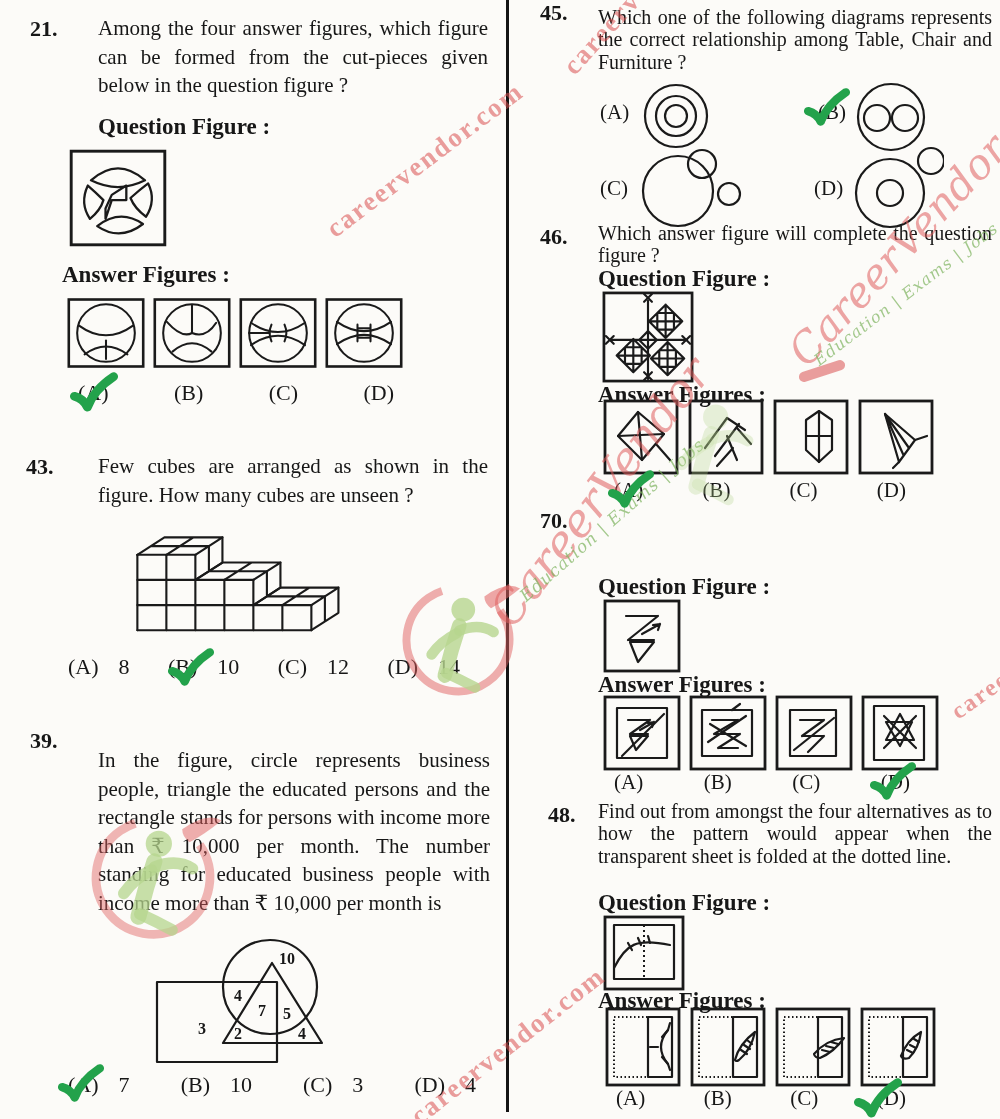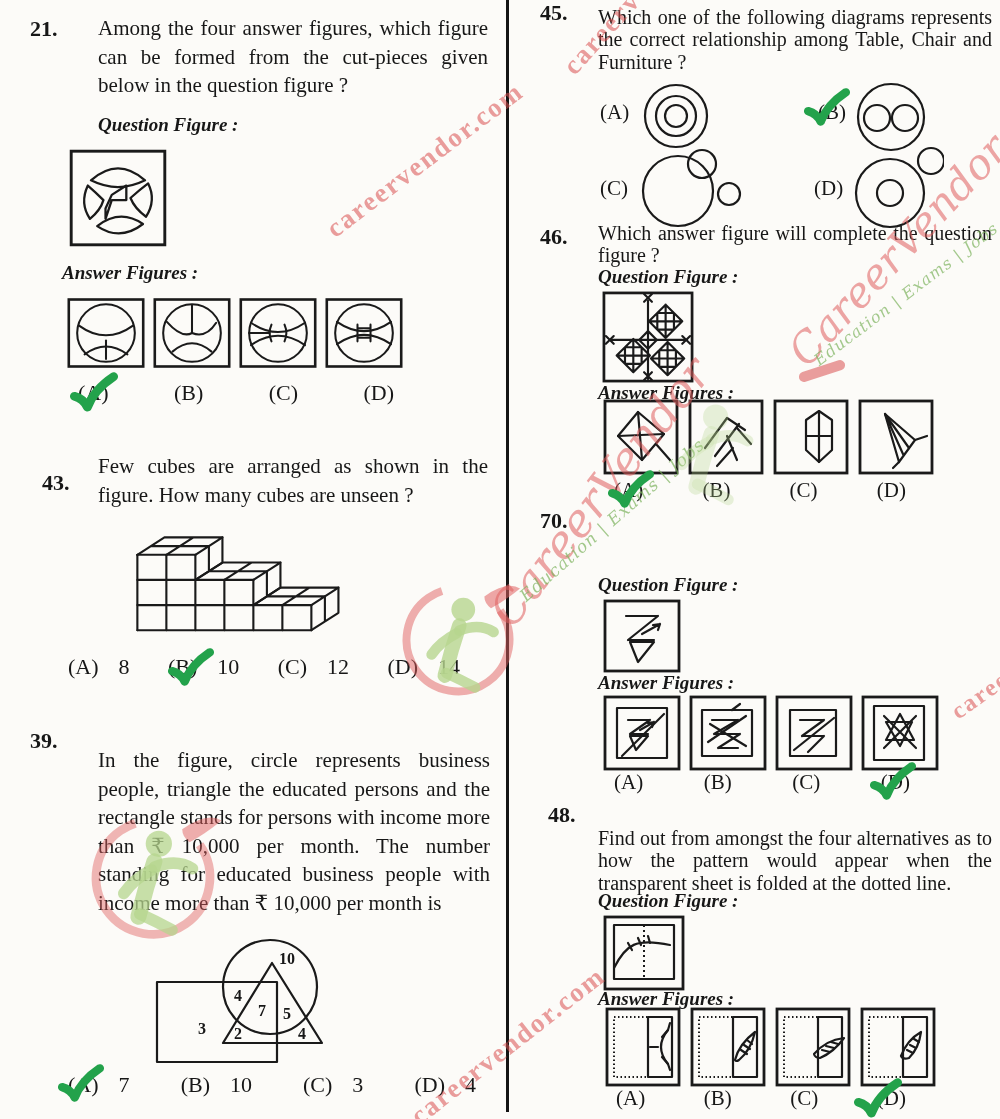--- a/index.html
+++ b/index.html
@@ -2,21 +2,21 @@
 <html><head>
 <meta charset="utf-8">
 <style>
   html,body{margin:0;padding:0;background:#e8e6e2;}
   .page{position:relative;width:1000px;height:1119px;background:#fcfbf8;overflow:hidden;
         font-family:"Liberation Serif","DejaVu Serif",serif;color:#171717;}
   .abs{position:absolute;}
   .qnum{position:absolute;font-weight:bold;font-size:22px;}
   .qtext{position:absolute;font-size:21px;line-height:1.36;text-align:justify;}
   .qtext.rc{font-size:20px;line-height:1.12;}
-  .subhead{position:absolute;font-weight:bold;font-size:19px;font-style:italic;}
+  .subhead{position:absolute;font-weight:bold;font-size:23px;}
   .figrow{position:absolute;display:flex;align-items:flex-start;}
   .lblrow{position:absolute;display:flex;justify-content:space-between;font-size:22px;}
   .lblrow.rc{font-size:21px;}
   .optrow{position:absolute;display:flex;justify-content:space-between;font-size:22px;}
   .opair{display:inline-flex;gap:20px;}
   .optlabel{white-space:nowrap;}
   svg.fig{display:block;}
   .ink{stroke:#1a1a1a;fill:none;stroke-width:2.2;stroke-linecap:round;stroke-linejoin:round;}
   .ink3{stroke:#1a1a1a;fill:none;stroke-width:2.8;stroke-linejoin:miter;}
   .wm{position:absolute;white-space:nowrap;pointer-events:none;z-index:4;}
@@ -121,21 +121,21 @@
   <div class="lblrow content" style="left:78px;top:380px;width:316px;">
     <span class="optlabel">(A)</span>
     <span class="optlabel">(B)</span>
     <span class="optlabel">(C)</span>
     <span class="optlabel">(D)</span>
   </div>
   <svg class="check" style="left:70px;top:372px;" width="48" height="42" viewBox="0 0 44 38">
     <path d="M4 22 Q12 24 16 32 Q22 16 40 4" stroke="#23a24b" stroke-width="8" fill="none" stroke-linecap="round" stroke-linejoin="round"></path>
   </svg>
 
-  <div class="qnum content" style="left:42px;top:454px;margin-top:16px;">43.</div>
+  <div class="qnum content" style="left:26px;top:454px;">43.</div>
   <div class="qtext content" style="left:98px;top:452px;width:390px;">Few cubes are arranged as shown in the figure. How many cubes are unseen ?</div>
   <svg class="fig abs content" style="left:126px;top:520px;" width="218" height="116" viewBox="0 0 222 120">
     <path d="M10 36 H70 M10 62 H130 M10 88 H190 M10 114 H190" class="ink"></path>
     <path d="M10 36 V114 M40 36 V114 M70 36 V114 M100 62 V114 M130 62 V114 M160 88 V114 M190 88 V114" class="ink"></path>
     <path d="M10 36 L38 18 H98 L70 36 M24 27 H84 M40 36 L68 18" class="ink"></path>
     <path d="M98 18 V44 M98 44 L70 62 M84 27 V53" class="ink"></path>
     <path d="M70 62 L98 44 H158 L130 62 M84 53 H144 M100 62 L128 44" class="ink"></path>
     <path d="M158 44 V70 M158 70 L130 88 M144 53 V79" class="ink"></path>
     <path d="M130 88 L158 70 H218 L190 88 M144 79 H204 M160 88 L188 70" class="ink"></path>
     <path d="M218 70 V96 M218 96 L190 114 M204 79 V105" class="ink"></path>
@@ -317,21 +317,21 @@
     <span class="optlabel">(A)</span>
     <span class="optlabel">(B)</span>
     <span class="optlabel">(C)</span>
     <span class="optlabel">(D)</span>
   </div>
   <svg class="check" style="left:870px;top:762px;" width="46" height="40" viewBox="0 0 44 38">
     <path d="M4 22 Q12 24 16 32 Q22 16 40 4" stroke="#23a24b" stroke-width="8" fill="none" stroke-linecap="round" stroke-linejoin="round"></path>
   </svg>
 
   <div class="qnum content" style="left:548px;top:802px;">48.</div>
-  <div class="qtext rc content" style="left:598px;top:800px;width:394px;margin-top:27px;">Find out from amongst the four alternatives as to how the pattern would appear when the transparent sheet is folded at the dotted line.</div>
+  <div class="qtext rc content" style="left:598px;top:800px;width:394px;">Find out from amongst the four alternatives as to how the pattern would appear when the transparent sheet is folded at the dotted line.</div>
   <div class="subhead content" style="left:598px;top:890px;">Question Figure :</div>
   <svg class="fig abs content" style="left:602px;top:914px;" width="84" height="78" viewBox="0 0 84 78">
     <rect x="3" y="3" width="78" height="72" class="ink3"></rect>
     <rect x="12" y="11" width="60" height="54" class="ink"></rect>
     <path d="M42 11 V65" stroke="#1a1a1a" stroke-width="2" fill="none" stroke-dasharray="2,3"></path>
     <path d="M12 54 C24 30 34 24 68 31" class="ink"></path>
     <path d="M30 36 L26 29 M39 31 L36 24 M48 29 L46 22" class="ink"></path>
   </svg>
   <div class="subhead content" style="left:598px;top:988px;">Answer Figures :</div>
   <div class="figrow content" style="left:604px;top:1006px;gap:7px;">

